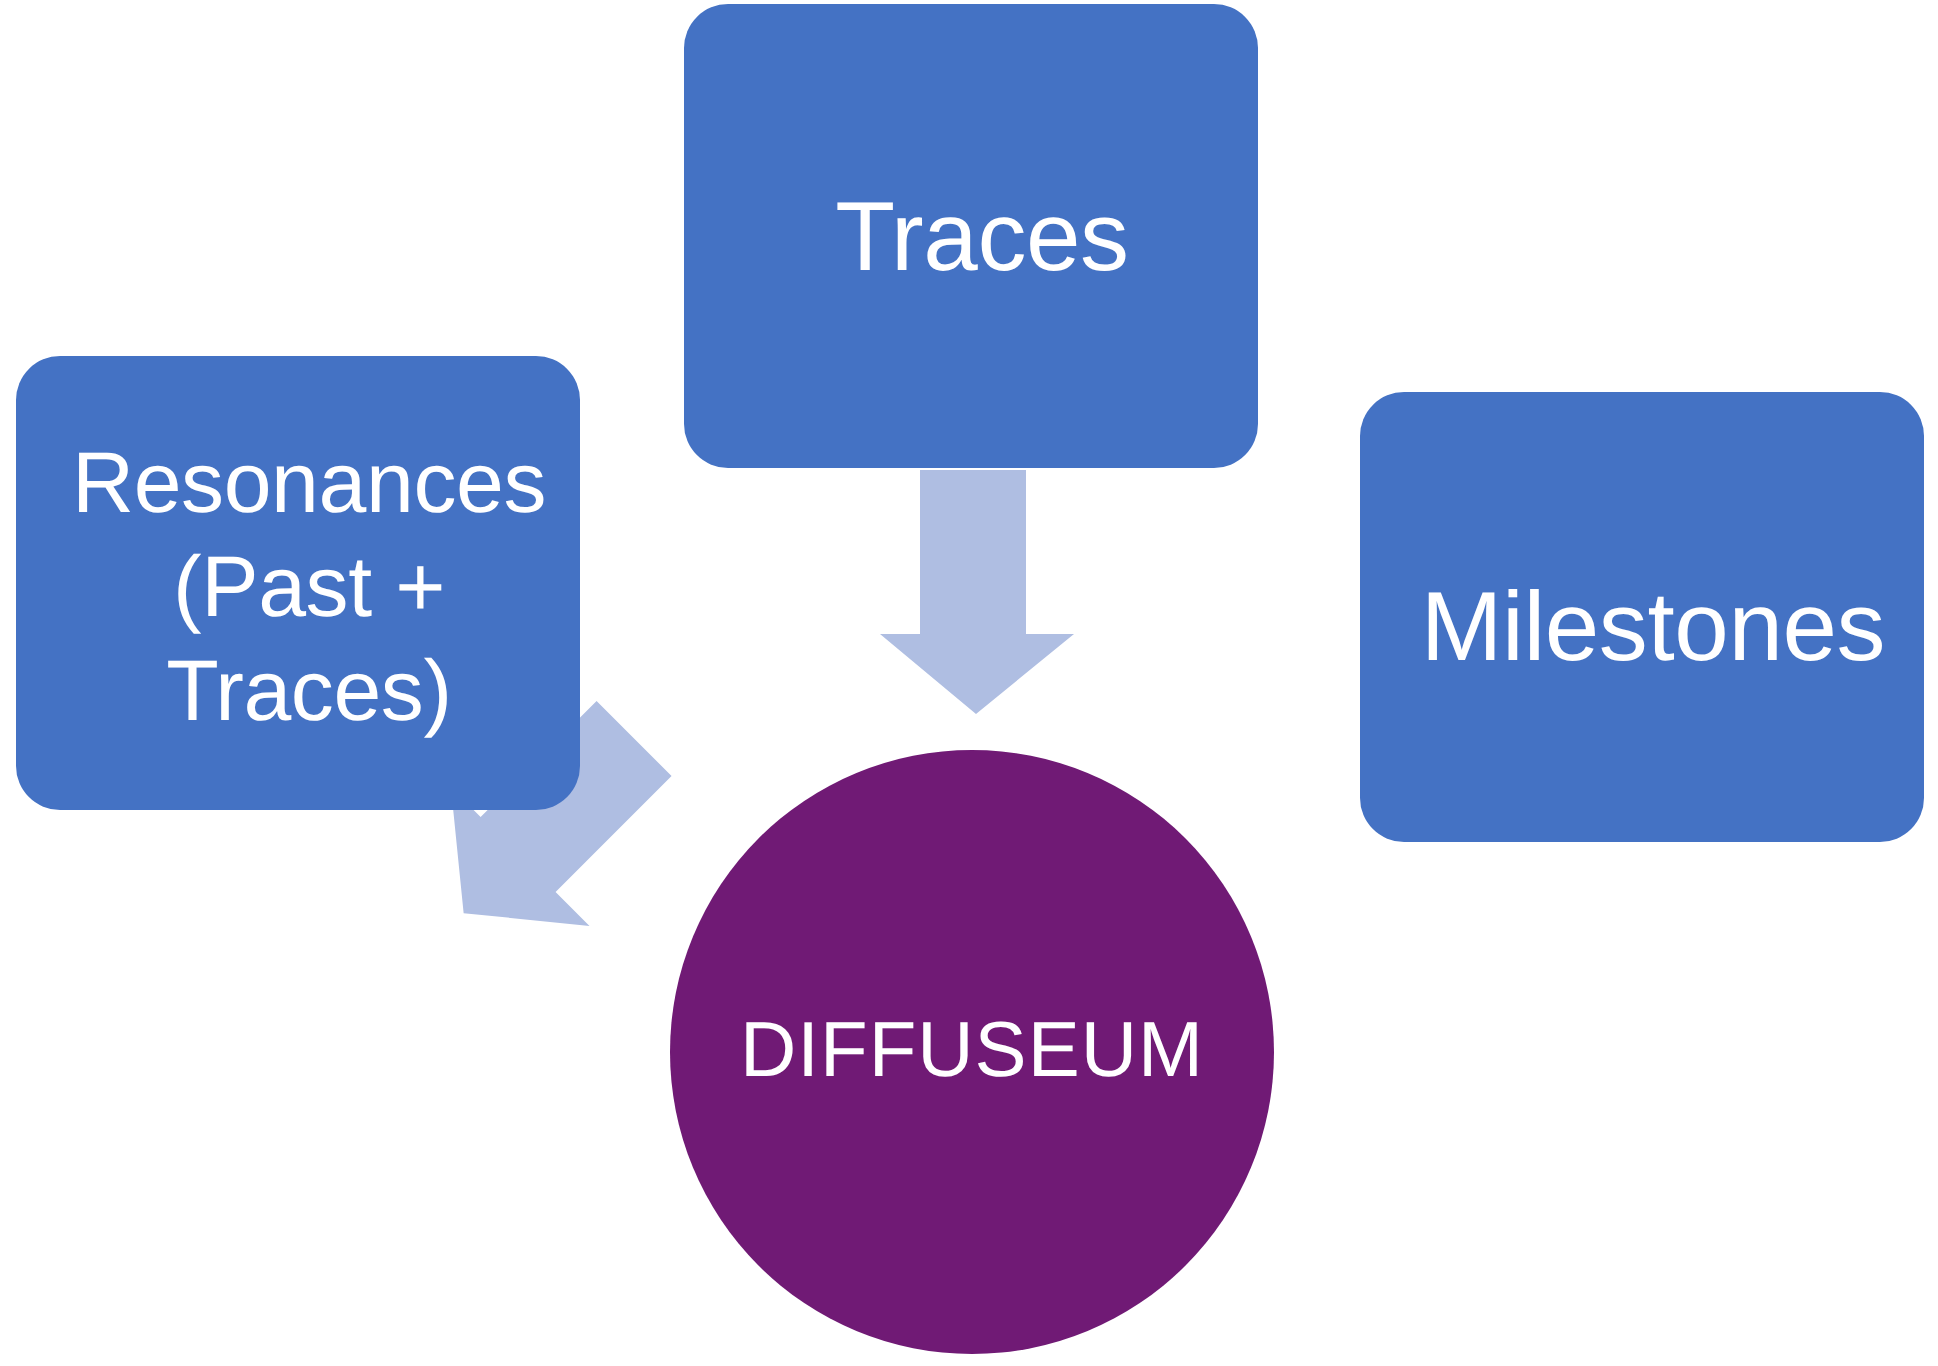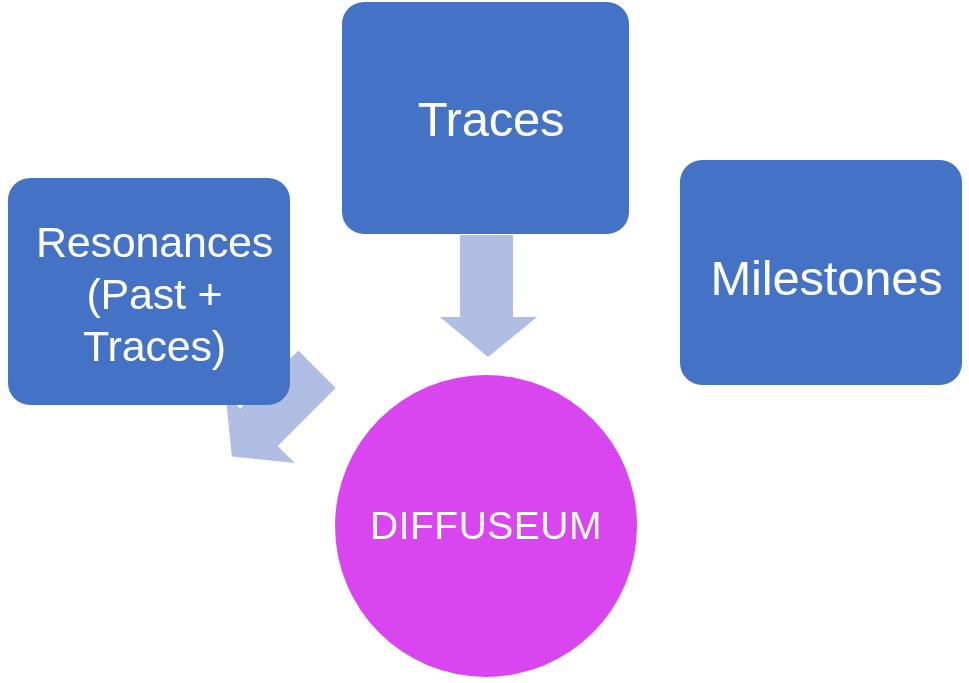--- a/index.html
+++ b/index.html
@@ -58,38 +58,38 @@
     height: 232px;
   }
   #box-traces .node-label {
     font-size: 49px;
     line-height: 56px;
     margin-top: 2px;
   }
 
   #box-milestones {
     left: 680px;
-    top: 160px;
+    top: 196px;
     width: 282px;
     height: 225px;
   }
   #box-milestones .node-label {
     font-size: 49px;
     line-height: 56px;
     margin-top: 10px;
   }
 
   
   #circle-diffuseum {
     position: absolute;
     left: 335px;
     top: 375px;
     width: 302px;
     height: 302px;
-    background: #d946ef;
+    background: #701a75;
     border-radius: 50%;
     display: flex;
     align-items: center;
     justify-content: center;
     box-sizing: border-box;
   }
   #circle-diffuseum .node-label {
     font-size: 39px;
     line-height: 44px;
     letter-spacing: 0.5px;

